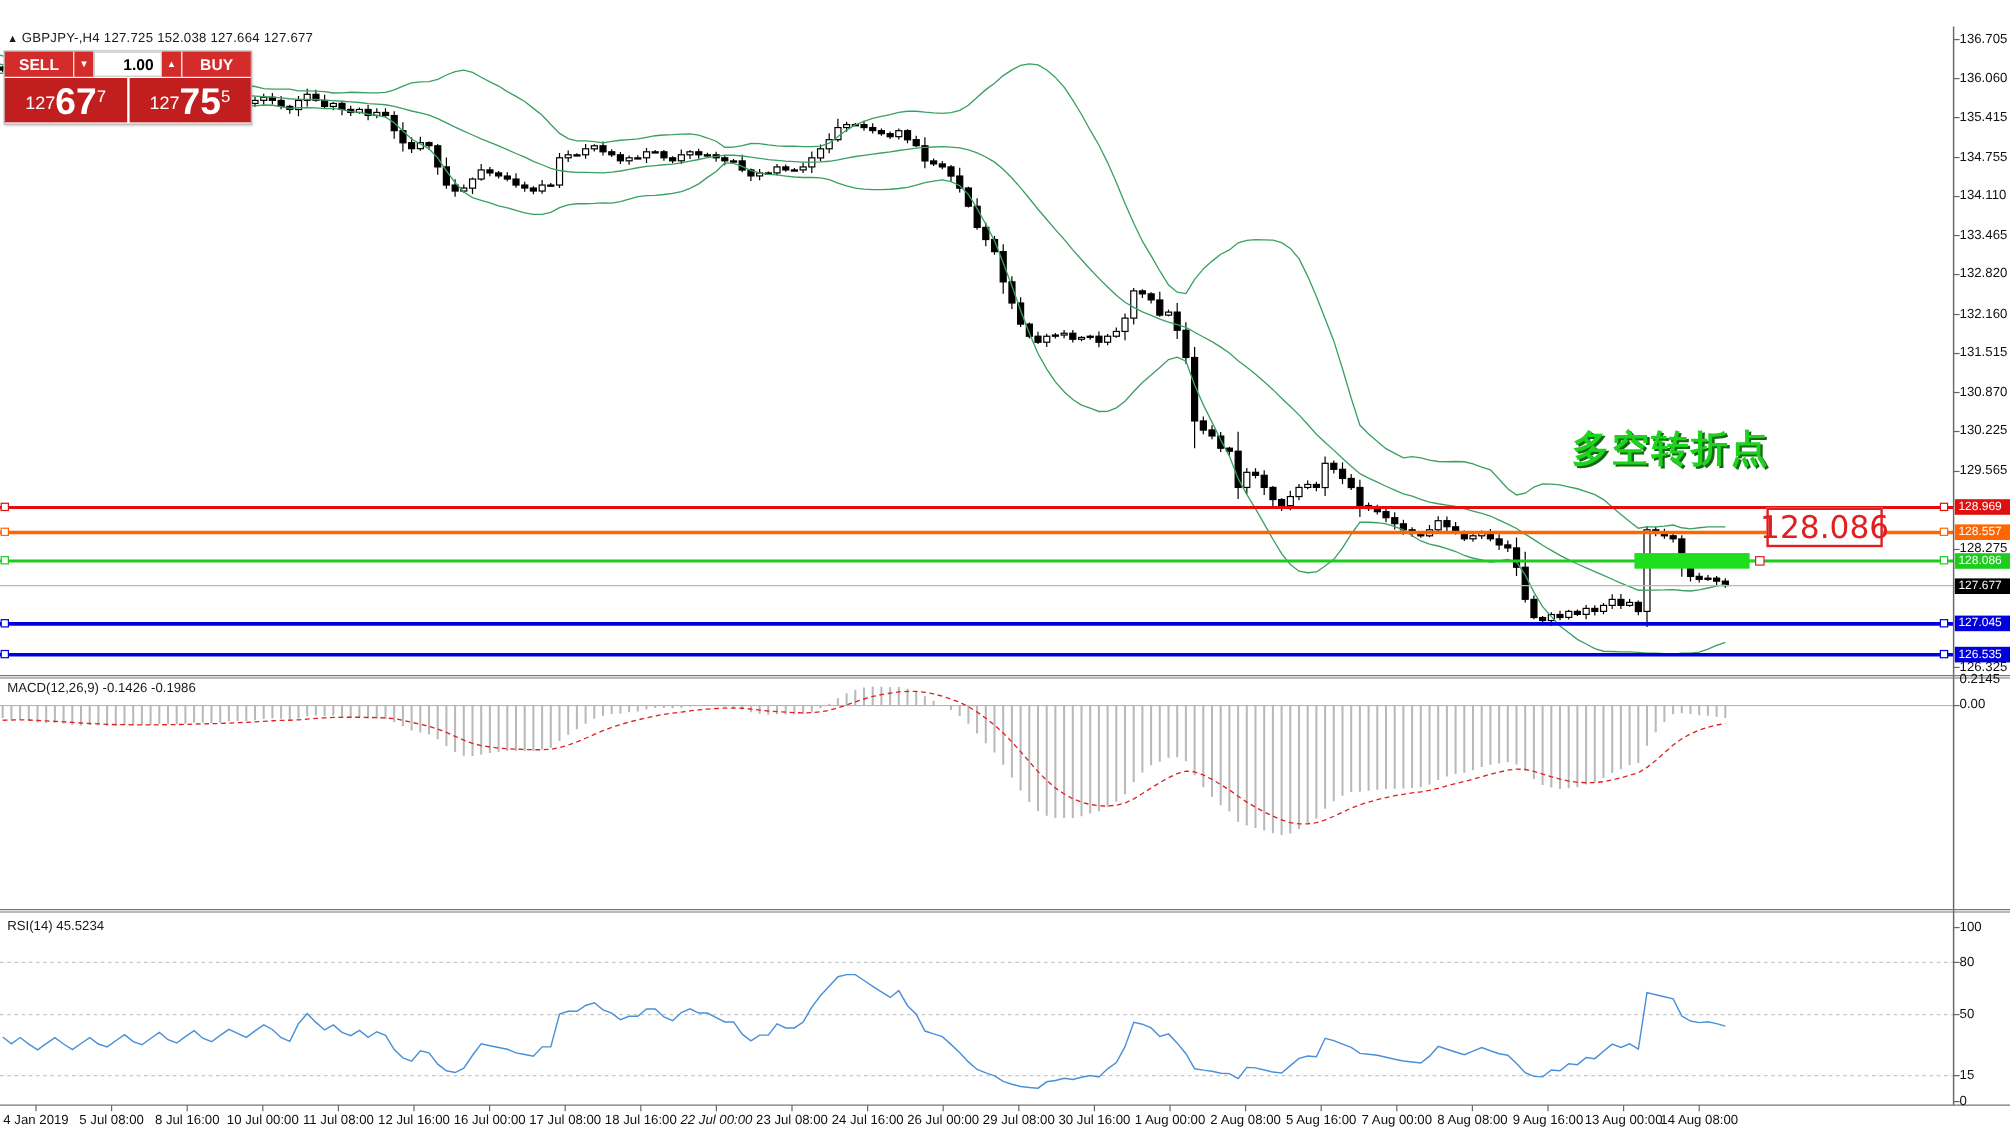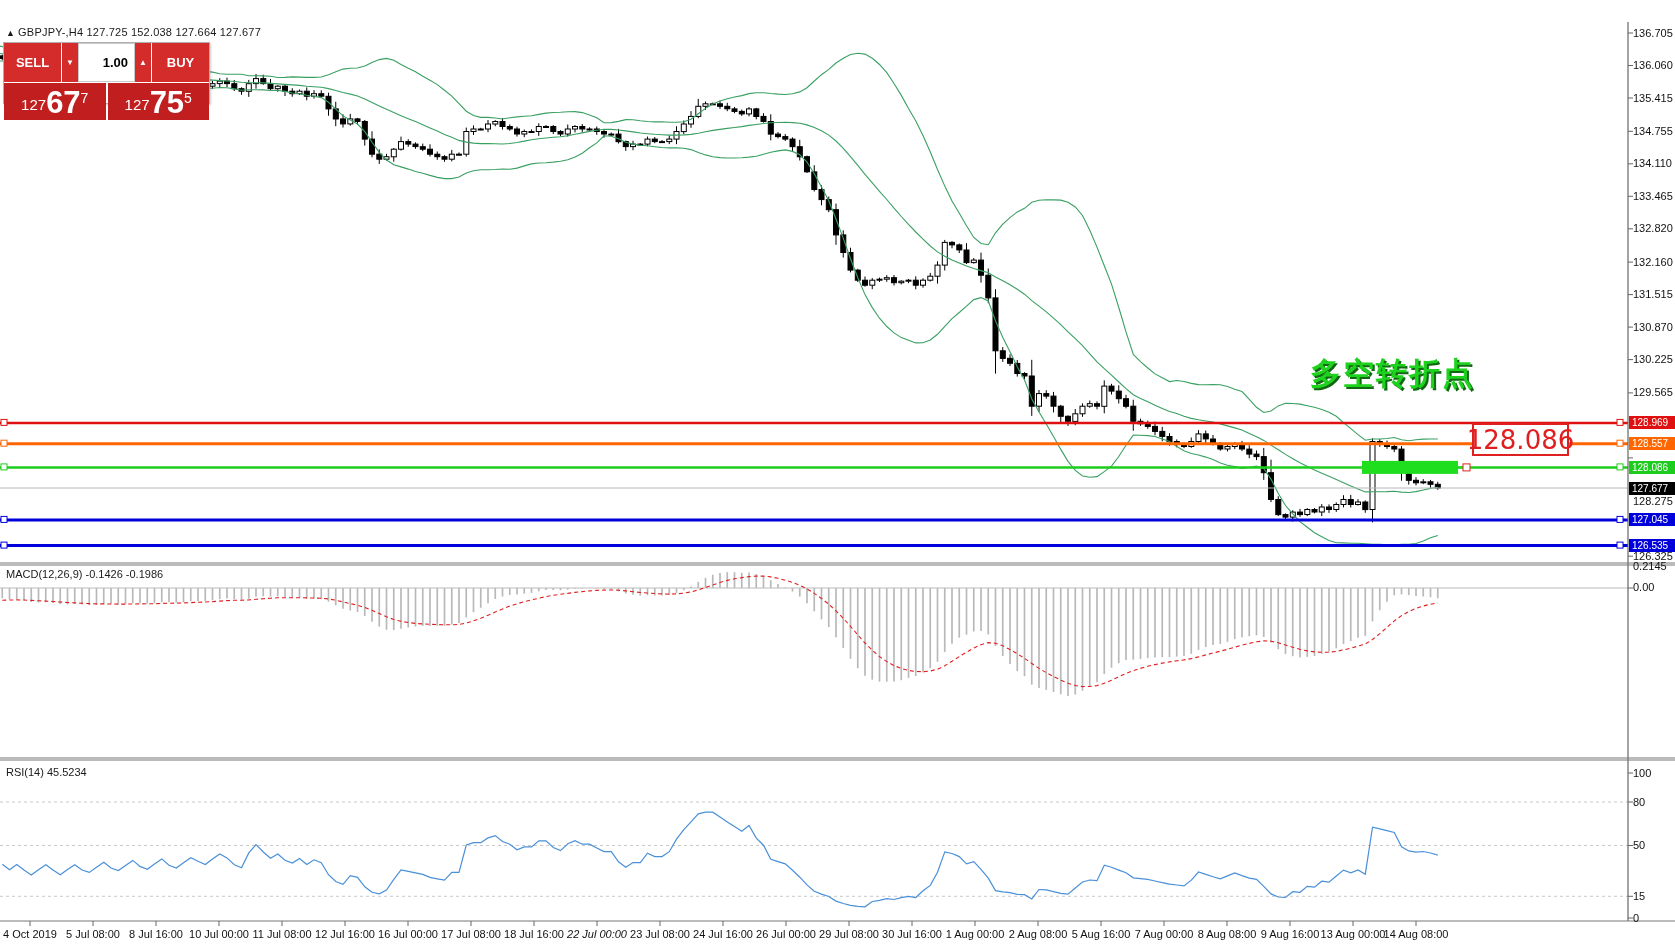--- a/index.html
+++ b/index.html
@@ -31,21 +31,21 @@
   .mrlab{position:absolute;left:1633px;font-size:11px;color:#111;}
   
   #annotation{left:1310px;top:353px;font-size:31px;font-weight:bold;letter-spacing:2px;
     color:#1ed31e;text-shadow:2px 2px 0 #136813;white-space:nowrap;}
   #callout{left:1472px;top:423px;width:97px;height:33px;background:#fff;border:2px solid #e02020;
     color:#e02020;font-size:26px;font-family:"DejaVu Sans",sans-serif;
     display:flex;align-items:center;justify-content:center;box-sizing:border-box;}
   
   #trade-panel{left:3px;top:42px;width:207px;height:62px;background:#fff;
     border:1px solid #b0b0b0;box-shadow:1px 1px 2px rgba(0,0,0,.2);box-sizing:border-box;}
-  #tp-top{display:flex;height:39px;}
+  #tp-top{display:flex;height:21px;}
   .tp-btn{background:#d42b2b;color:#fff;font-size:13px;font-weight:bold;
      display:flex;align-items:center;justify-content:center;}
   #tp-sell-btn{width:57px;border-right:1px solid #fff;}
   #tp-buy-btn{width:57px;border-left:1px solid #fff;margin-left:auto;}
   .spin{width:16px;background:#d42b2b;color:#fff;font-size:8px;display:flex;align-items:center;justify-content:center;}
   #tp-vol{flex:1;background:#fff;border:1px solid #c9c9c9;font-size:13px;font-weight:bold;color:#000;
      text-align:right;padding:0 6px;display:flex;align-items:center;justify-content:flex-end;}
   #tp-bottom{display:flex;height:37px;margin-top:1px;}
   .bigpx{background:#c11f1f;color:#fff;flex:1;display:flex;align-items:flex-end;justify-content:center;
      padding-bottom:2px;}
@@ -988,37 +988,37 @@
       <div class="axlab" style="top: 91.516px;">135.415</div>
       <div class="axlab" style="top: 124.78px;">134.755</div>
       <div class="axlab" style="top: 157.288px;">134.110</div>
       <div class="axlab" style="top: 189.796px;">133.465</div>
       <div class="axlab" style="top: 222.304px;">132.820</div>
       <div class="axlab" style="top: 255.568px;">132.160</div>
       <div class="axlab" style="top: 288.076px;">131.515</div>
       <div class="axlab" style="top: 320.584px;">130.870</div>
       <div class="axlab" style="top: 353.092px;">130.225</div>
       <div class="axlab" style="top: 386.356px;">129.565</div>
-      <div class="axlab" style="top: 451.372px; margin-top: 44px;">128.275</div>
+      <div class="axlab" style="top: 451.372px;">128.275</div>
       <div class="axlab" style="top: 549.652px;">126.325</div>
       <div class="tag" style="top: 416.394px; background: rgb(224, 16, 16);">128.969</div>
       <div class="tag" style="top: 437.159px; background: rgb(255, 102, 0);">128.557</div>
       <div class="tag" style="top: 460.898px; background: rgb(30, 204, 30);">128.086</div>
       <div class="tag" style="top: 513.364px; background: rgb(0, 0, 221);">127.045</div>
       <div class="tag" style="top: 539.068px; background: rgb(0, 0, 221);">126.535</div>
       <div class="tag" style="top: 481.511px; background: rgb(0, 0, 0);">127.677</div>
       <div class="mrlab" style="top: 560px;">0.2145</div>
       <div class="mrlab" style="top: 581px; text-align: center;">0.00</div>
       <div class="mrlab" style="top: 740px; margin-left: 43px;">-1.2112</div>
       <div class="mrlab" style="top: 766.5px;">100</div>
       <div class="mrlab" style="top: 795.5px;">80</div>
       <div class="mrlab" style="top: 839px;">50</div>
       <div class="mrlab" style="top: 889.75px;">15</div>
       <div class="mrlab" style="top: 911.5px;">0</div>
-      <div class="datelab" style="left: 30px;">4 Oct 2019</div>
+      <div class="datelab" style="left: 30px;">4 Jan 2019</div>
       <div class="datelab" style="left: 93px;">5 Jul 08:00</div>
       <div class="datelab" style="left: 156px;">8 Jul 16:00</div>
       <div class="datelab" style="left: 219px;">10 Jul 00:00</div>
       <div class="datelab" style="left: 282px;">11 Jul 08:00</div>
       <div class="datelab" style="left: 345px;">12 Jul 16:00</div>
       <div class="datelab" style="left: 408px;">16 Jul 00:00</div>
       <div class="datelab" style="left: 471px;">17 Jul 08:00</div>
       <div class="datelab" style="left: 534px;">18 Jul 16:00</div>
       <div class="datelab" style="left: 597px; font-style: italic;">22 Jul 00:00</div>
       <div class="datelab" style="left: 660px;">23 Jul 08:00</div>

